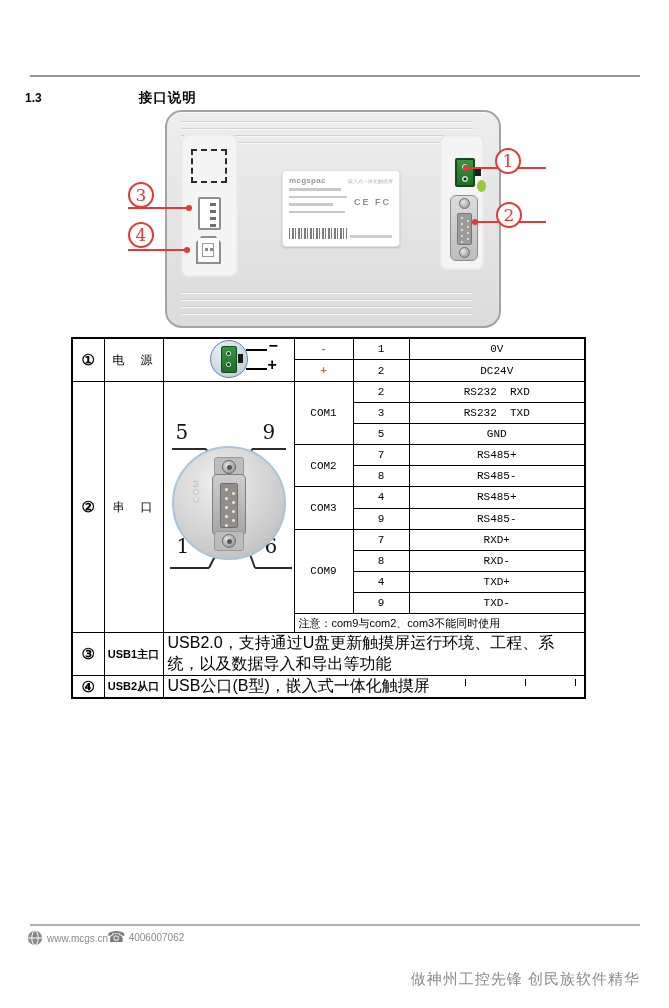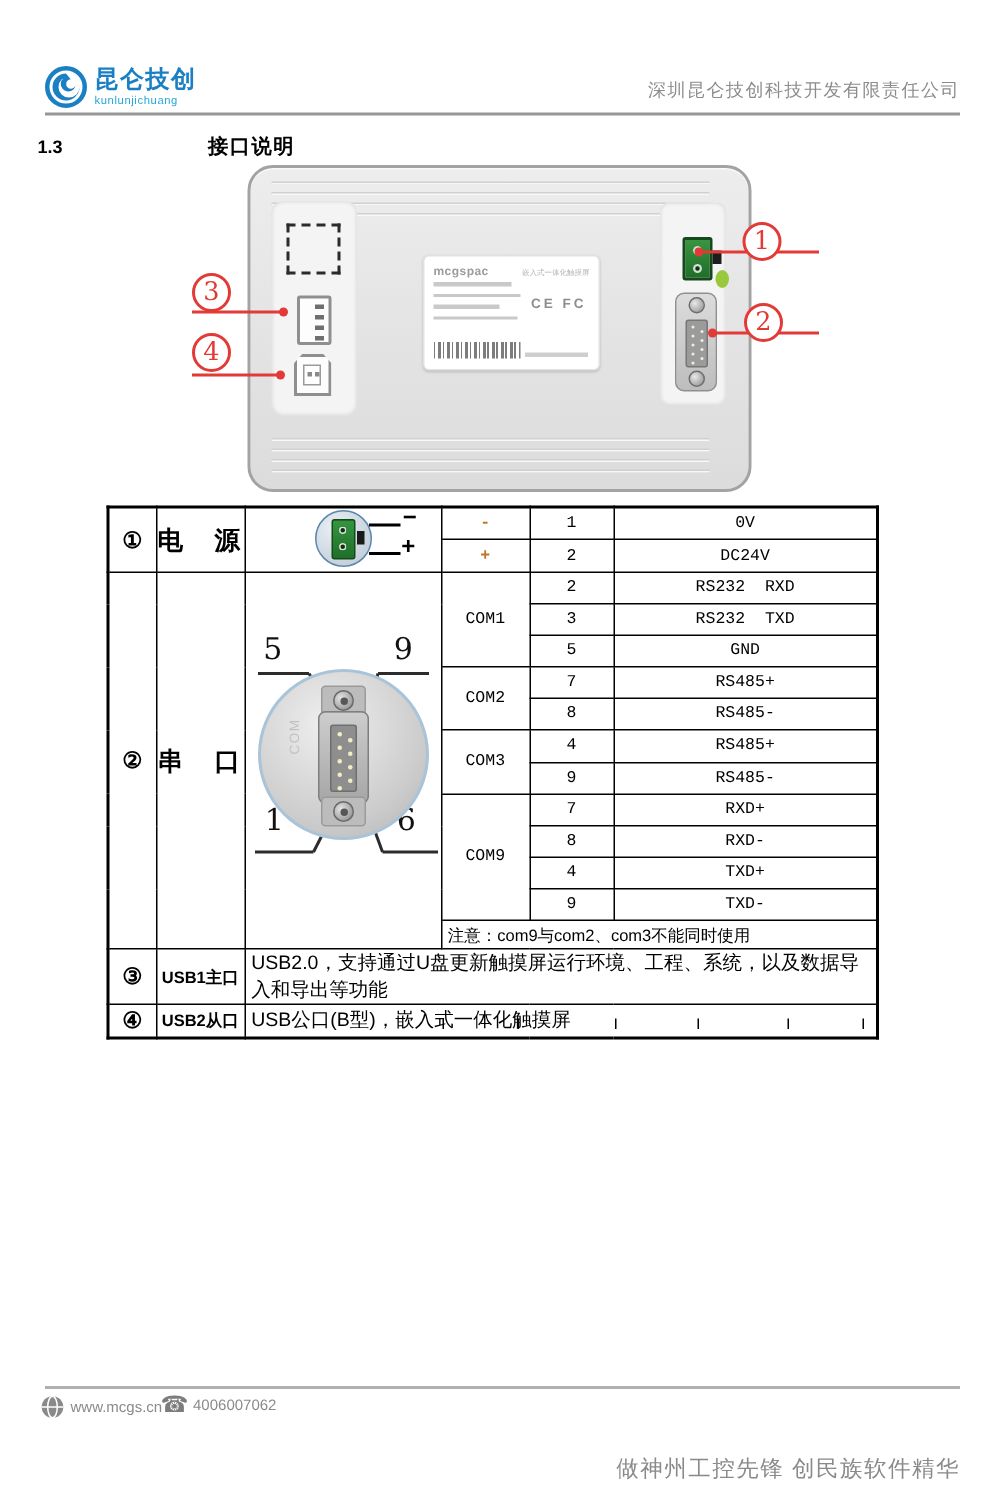--- a/index.html
+++ b/index.html
@@ -73,26 +73,26 @@
   .rdot { position:absolute; width:6px; height:6px; background:#e23a36; border-radius:50%; z-index:4; }
 
   
   .tbl-wrap { position:absolute; left:71px; top:337px; }
   table { border-collapse:collapse; table-layout:fixed; width:513px; border:2px solid #000; }
   td { border:1px solid #000; text-align:center; vertical-align:middle; overflow:hidden; }
   tr.h21 td { height:21px; }
   tr.hnote td { height:19px; }
   tr.husb td { height:22px; }
   .c-num { font-size:15px; font-weight:bold; }
-  .c-name { font-size:17px; font-weight:bold; letter-spacing:2px; }
+  .c-name { font-size:12px; font-weight:normal; letter-spacing:2px; }
   .c-name-usb { font-size:11px; font-weight:bold;margin-top:28px; }
   .c-sign { font-family:"Liberation Mono","DejaVu Sans Mono",monospace; font-size:11px; font-weight:bold; color:#c0762a; }
   .c-grp, .c-pin, .c-desc { font-family:"Liberation Mono","DejaVu Sans Mono",monospace; font-size:11px; color:#000; white-space:pre; }
   .c-note { font-size:11px; text-align:left; padding-left:4px; white-space:pre; }
-  .c-usb { font-size:13px; text-align:left; padding-left:4px; }
+  .c-usb { font-size:16px; text-align:left; padding-left:4px; }
   .c-img { position:relative; }
 
   
   .pwr { position:relative; width:129px; height:42px; }
   .pwr-circle { position:absolute; left:46px; top:1px; width:38px; height:38px; border-radius:50%;
                 background:radial-gradient(circle at 35% 30%, #eaf0f5, #b9c6d2); border:1px solid #5b86ad; }
   .pwr-green { position:absolute; left:57px; top:7px; width:16px; height:27px; background:linear-gradient(180deg,#34953f,#1f7029);
                border:1.5px solid #14491b; border-radius:2px; z-index:2; }
   .pwr-green i { position:absolute; left:4px; width:5px; height:5px; background:#0e2d12; border-radius:50%; box-shadow:inset 0 0 0 1px #d7e7d7; }
   .pwr-green i:nth-child(1){ top:4px; } .pwr-green i:nth-child(2){ top:15px; }
@@ -133,31 +133,20 @@
   .foot-phone { left:107px; }
   .phone-glyph { font-size:15px; color:#7d7d7d; margin-right:3px; line-height:14px; }
   .foot-slogan { position:absolute; top:970px; right:29px; font-size:15px; color:#8a8a8a; letter-spacing:1px; }
   .globe { margin-right:4px; }
 </style>
 </head>
 <body>
 
 <div class="page">
 
-  <div class="logo-wrap">
-    <svg class="logo-icon" viewBox="0 0 28 28">
-      <circle cx="14" cy="14" r="12.5" fill="#ffffff" stroke="#1b7fc4" stroke-width="3"></circle>
-      <path d="M14 5 a9 9 0 1 0 9 9 a7 7 0 1 1 -7 -7 a5 5 0 1 0 4.5 5 a3.2 3.2 0 1 1 -3.4 -3.2 z" fill="#1b7fc4"></path>
-    </svg>
-    <div class="logo-text">
-      <div class="logo-title">昆仑技创</div>
-      <div class="logo-sub">kunlunjichuang</div>
-    </div>
-  </div>
-  <div class="company">深圳昆仑技创科技开发有限责任公司</div>
   <div class="header-rule"></div>
 
   <div class="heading">
     <span class="num">1.3</span>
     <span class="txt">接口说明</span>
   </div>
 
   <div class="device">
     <div class="groove" style="top:9px"></div>
     <div class="groove" style="top:16px"></div>

